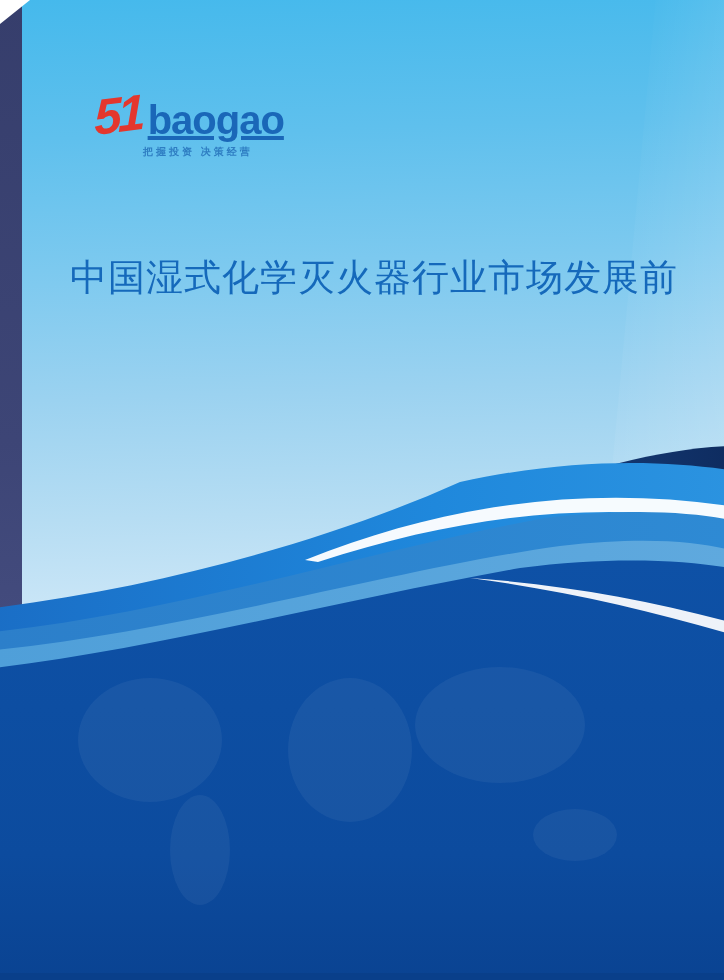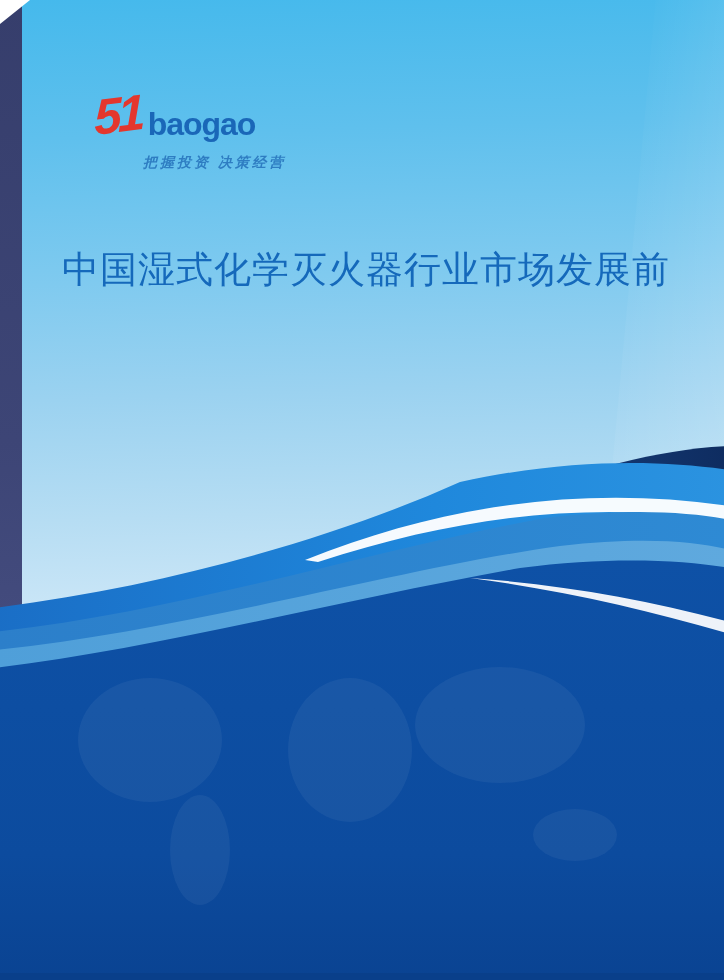--- a/index.html
+++ b/index.html
@@ -34,34 +34,34 @@
   .logo-row{display:flex;align-items:flex-end;}
   .logo-51{
     display:inline-block;
     font-size:50px;font-weight:bold;font-style:italic;
     color:#e4372d;
     transform:rotate(-7deg) skewX(-6deg);
     letter-spacing:-4px;
     margin-right:6px;
   }
   .logo-name{
-    font-size:32px;font-weight:bold;
-    color:#1a67b8;letter-spacing:-1px;
+    font-size:40px;font-weight:bold;
+    color:#1a67b8;letter-spacing:-1px;text-decoration:underline;
   }
   .logo-tagline{
-    margin:15px 0 0 49px;
-    font-size:14px;font-weight:bold;font-style:italic;
+    margin:7px 0 0 49px;
+    font-size:10px;font-weight:bold;
     color:#2e7dc2;letter-spacing:3px;
   }
   
   .title{
     position:absolute;left:62px;top:247px;width:620px;
     font-size:37px;line-height:46px;font-weight:500;
     color:#1569bb;letter-spacing:1px;
-    margin:0;
+    margin:8px;
   }
   
   .waves{position:absolute;left:0;bottom:0;width:724px;height:560px;display:block;}
 </style>
 </head>
 <body>
 
 <div class="cover">
 
   <div class="right-sheen"></div>

